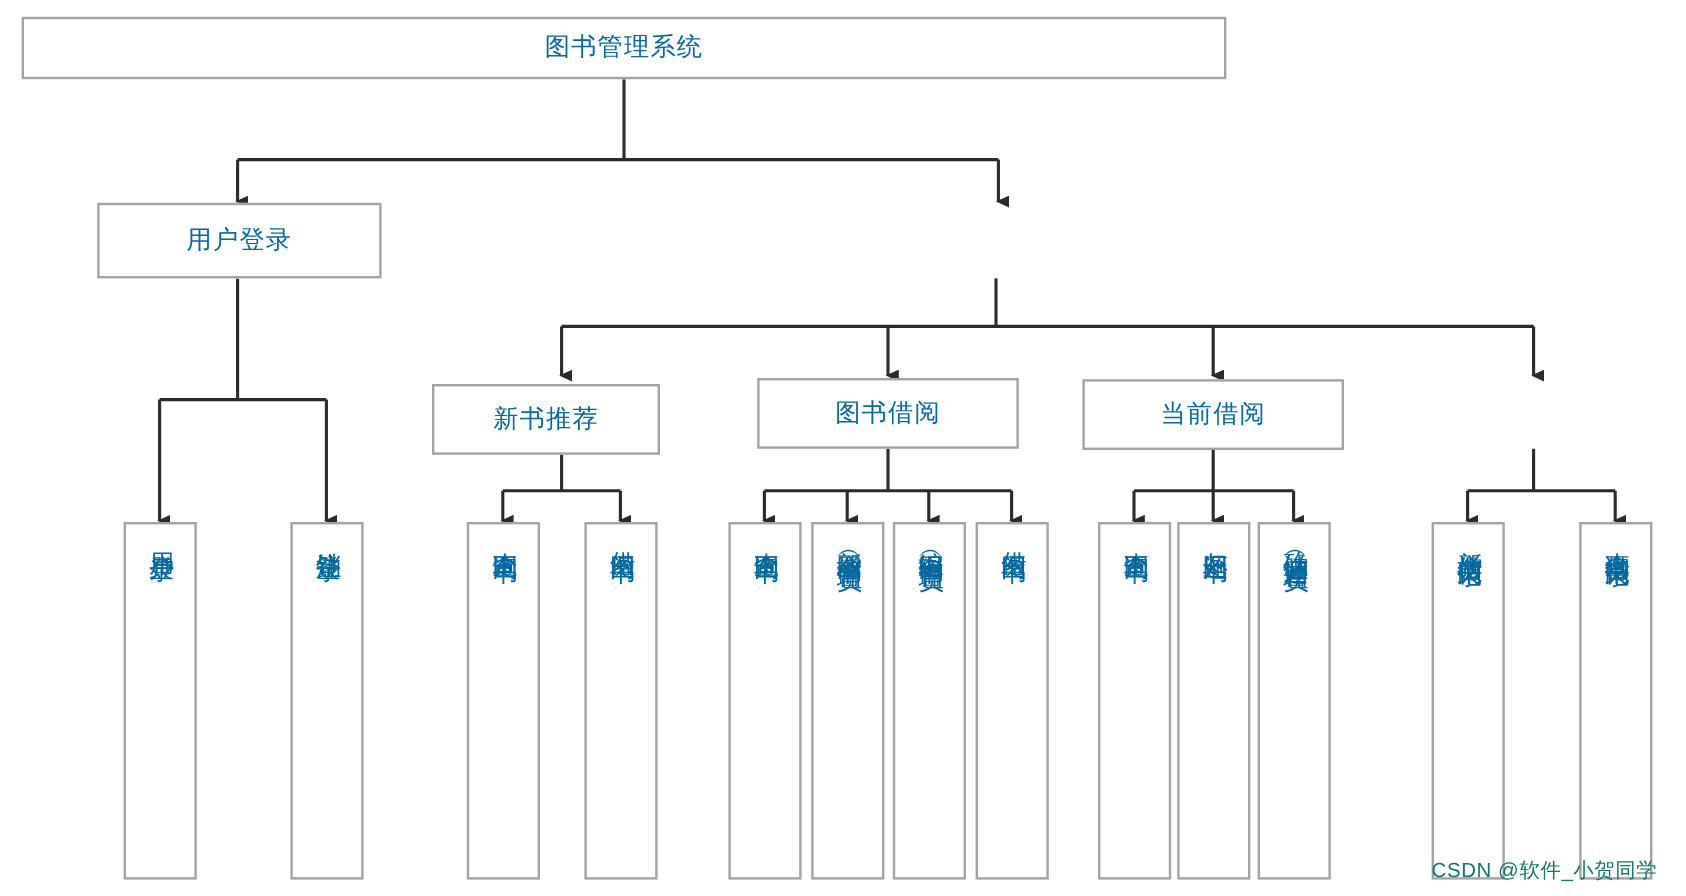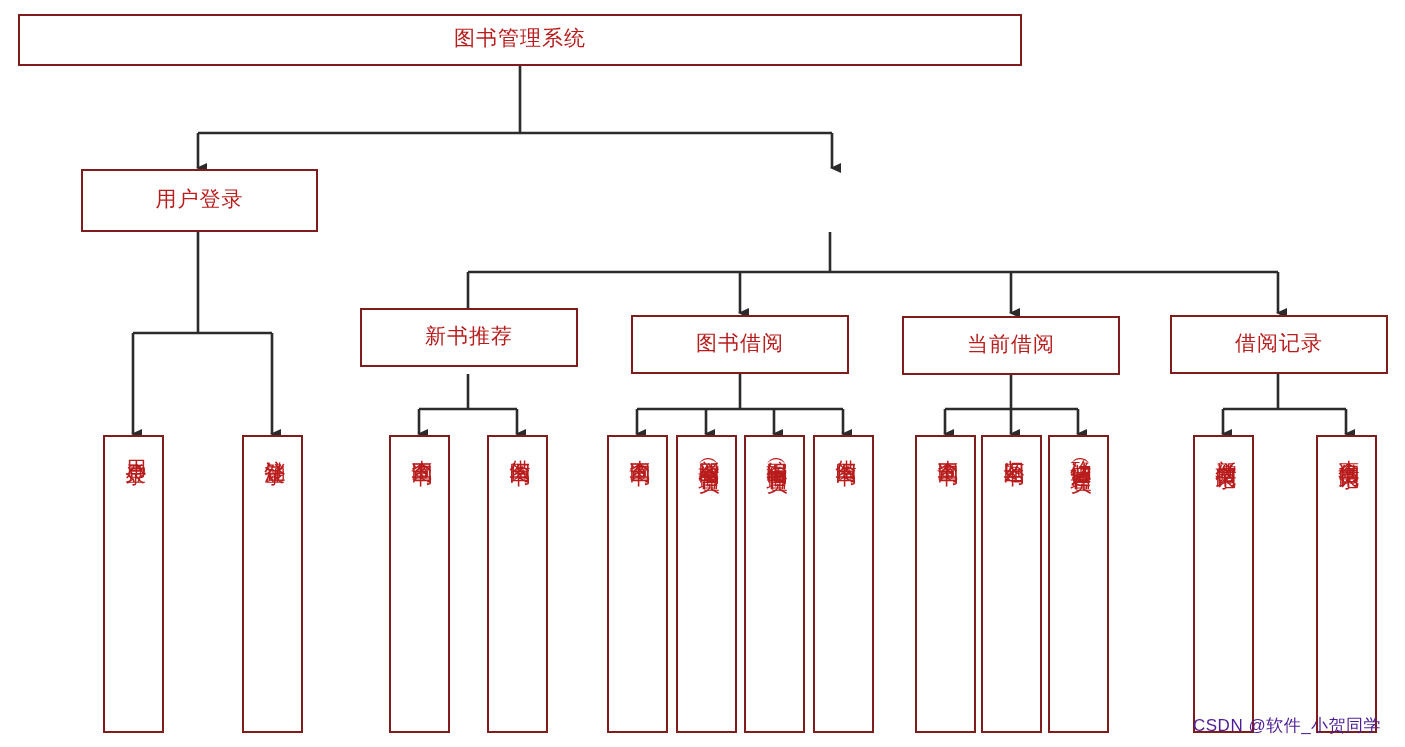--- a/index.html
+++ b/index.html
@@ -22,26 +22,25 @@
     left: 0;
     top: 0;
     width: 1405px;
     height: 747px;
     pointer-events: none;
   }
   .node {
     position: absolute;
     box-sizing: border-box;
     background: #ffffff;
-    border: 2px solid #7f1d1d;
+    border: 2px solid #a3a3a3;
     display: flex;
     align-items: center;
     justify-content: center;
-    color: #b91c1c;
-    font-family: Liberation Mono, monospace;
+    color: #0369a1;
   }
   .node.h {
     font-size: 21px;
     letter-spacing: 1px;
     line-height: 1.1;
   }
   .node.v {
     writing-mode: vertical-rl;
     text-orientation: upright;
     font-size: 21px;
@@ -54,21 +53,21 @@
   }
   .node.v > span {
     writing-mode: vertical-rl;
     text-orientation: upright;
     display: block;
     white-space: nowrap;
   }
   .watermark {
     position: absolute;
     font-size: 17px;
-    color: #4c1d95;
+    color: #0f766e;
     white-space: nowrap;
     letter-spacing: 0.5px;
   }
 </style>
 </head>
 <body>
 
 <div id="canvas">
 
   <svg id="wires" viewBox="0 0 1405 747">
@@ -122,31 +121,28 @@
   </svg>
 
   <div class="node h" style="left:18px; top:14px; width:1004px; height:52px;">
     <span>图书管理系统</span>
   </div>
 
   <div class="node h" style="left:81px; top:169px; width:237px; height:63px;">
     <span>用户登录</span>
   </div>
 
-  <div class="node h" style="left:360px; top:308px; width:218px; height:59px;">
+  <div class="node h" style="left:360px; top:320px; width:190px; height:59px;">
     <span>新书推荐</span>
   </div>
   <div class="node h" style="left:631px; top:315px; width:218px; height:59px;">
     <span>图书借阅</span>
   </div>
   <div class="node h" style="left:902px; top:316px; width:218px; height:59px;">
     <span>当前借阅</span>
-  </div>
-  <div class="node h" style="left:1170px; top:315px; width:218px; height:59px;">
-    <span>借阅记录</span>
   </div>
 
   <div class="node v" style="left:103px; top:435px; width:61px; height:298px;">
     <span>用户登录</span>
   </div>
   <div class="node v" style="left:242px; top:435px; width:61px; height:298px;">
     <span>注销登录</span>
   </div>
 
   <div class="node v" style="left:389px; top:435px; width:61px; height:298px;">

